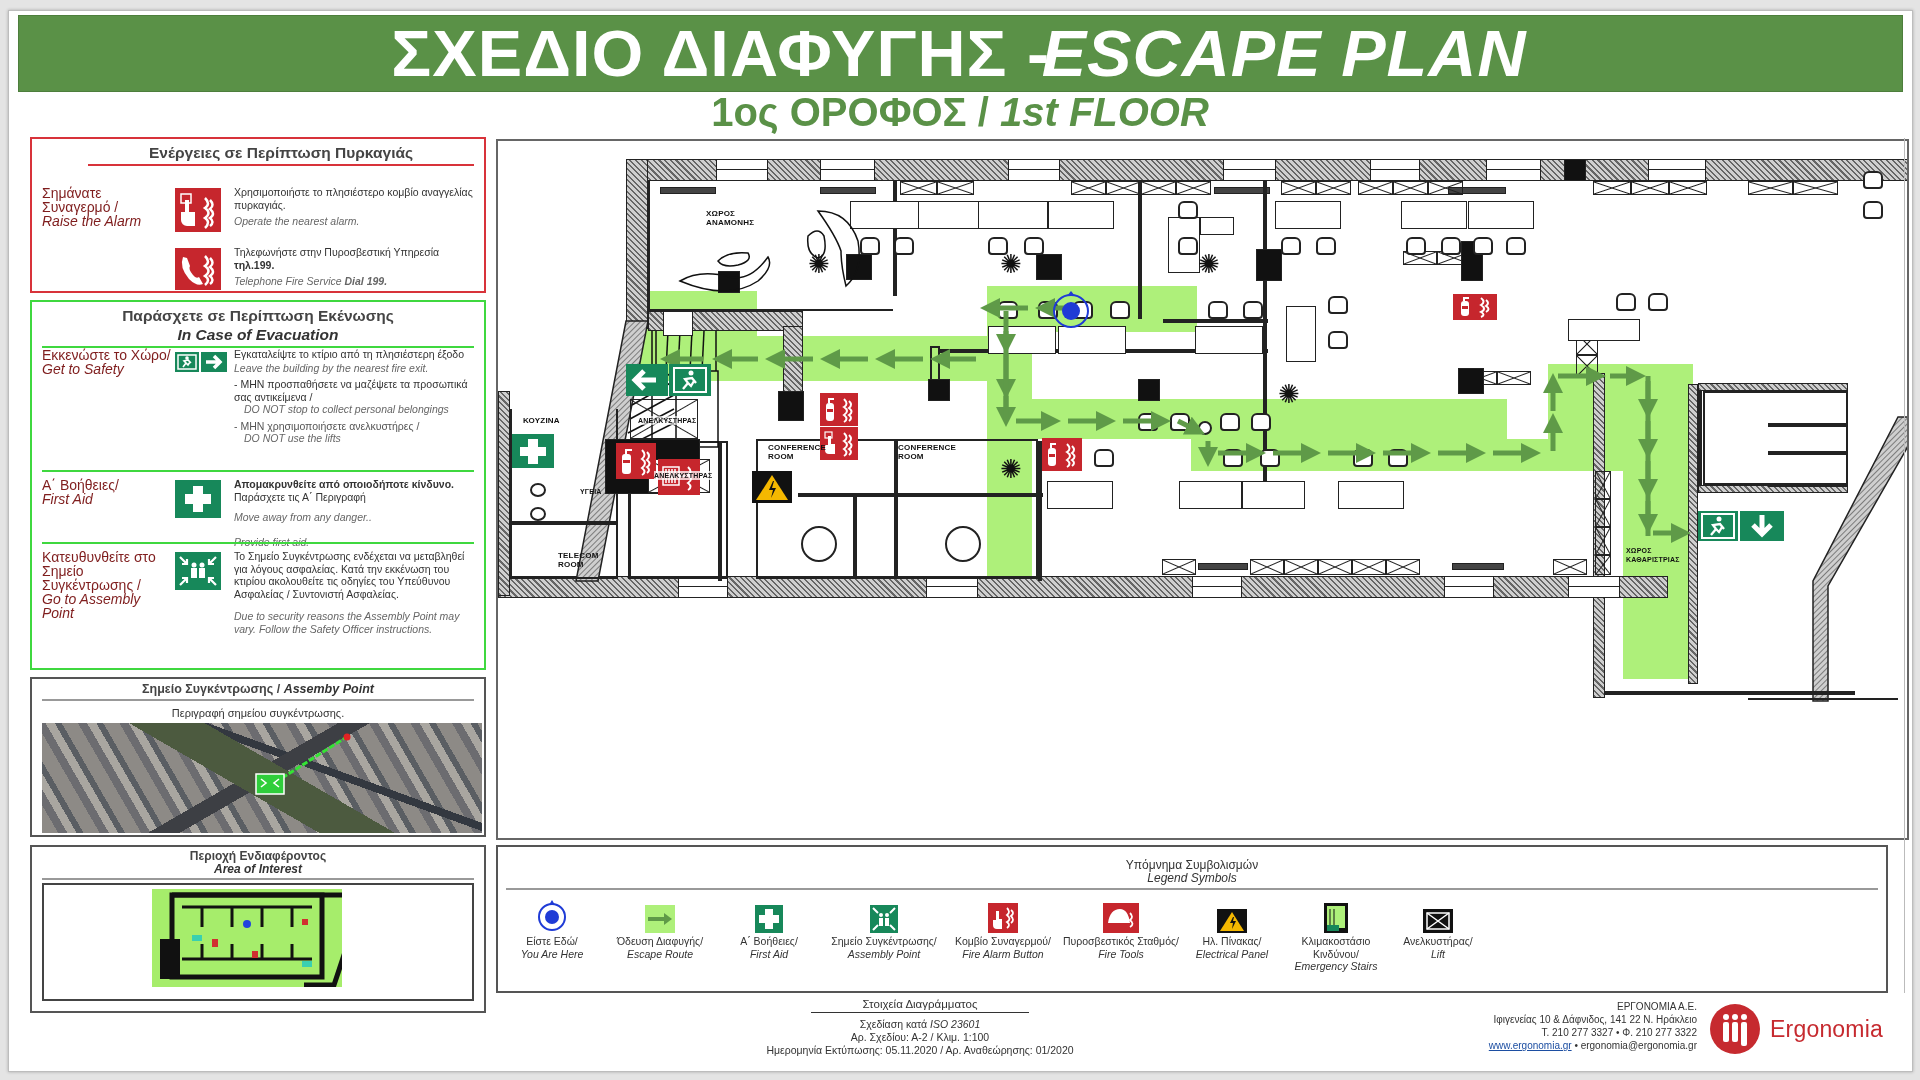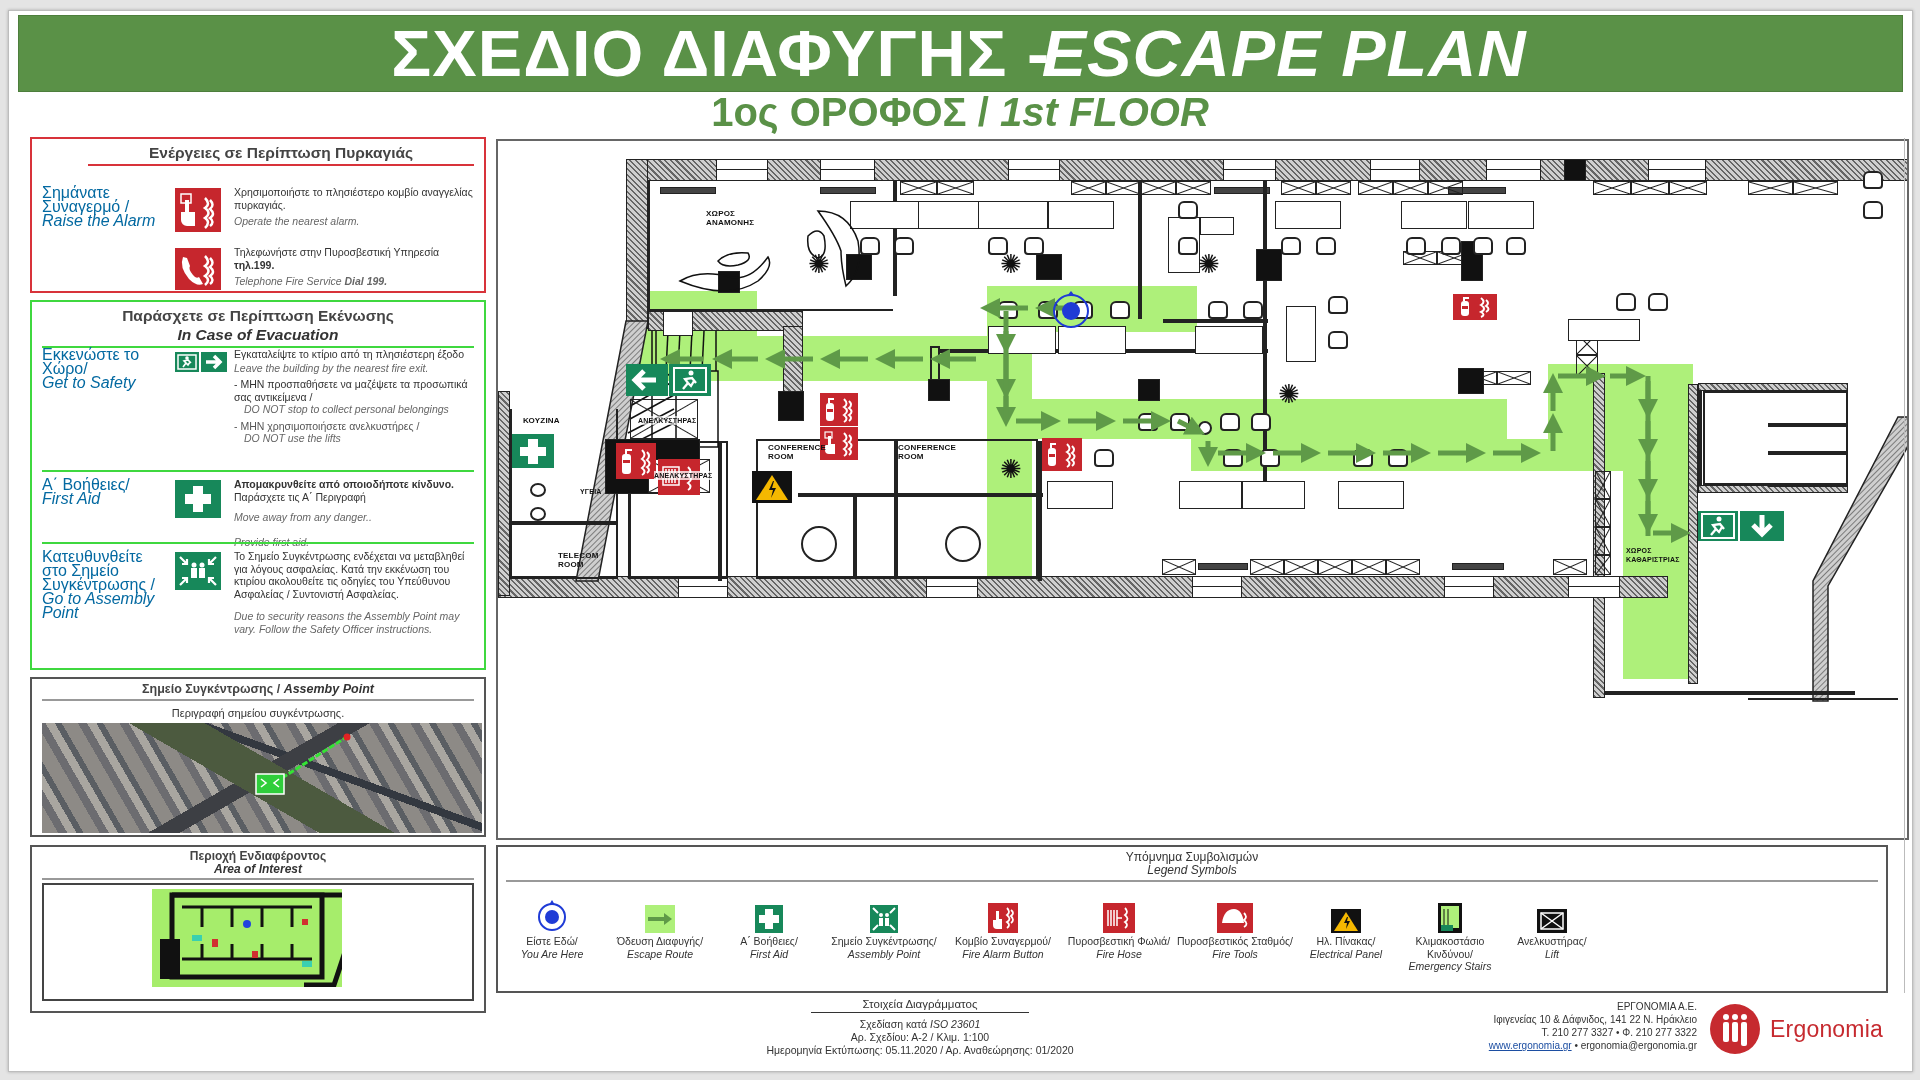--- a/index.html
+++ b/index.html
@@ -15,21 +15,21 @@
   .panel { position: absolute; background: #fff; border: 2px solid #555; }
   .panel.red { border-color: #d8333a; padding-left: 46px; }
   .panel.green { border-color: #3fd83f; }
   .panel-head { text-align: center; color: #444; font-weight: bold; font-size: 15.5px; line-height: 19px; padding-top: 4px; }
   .panel-head .en { font-style: italic; color: #333; }
   .panel-rule { height: 2px; margin: 2px 10px 0; background: #999; }
   .red .panel-rule { background: #d8333a; }
   .green .panel-rule { background: #3fd83f; }
 
   .row { position: absolute; left: 8px; right: 6px; }
-  .row .lbl { position: absolute; left: 2px; top: 0; width: 130px; font-size: 16px; line-height: 14px; color: #0369a1; }
+  .row .lbl { position: absolute; left: 2px; top: 0; width: 130px; font-size: 14px; line-height: 14px; color: #7f1d1d; }
   .row .lbl i { display: block; }
   .row .ico { position: absolute; left: 135px; top: 2px; }
   .row .txt { position: absolute; left: 194px; top: 0; right: 0; font-size: 10.5px; line-height: 12.5px; color: #333; }
   .row .txt p { margin-bottom: 4px; }
   .row .txt .it { font-style: italic; color: #666; }
   .row .txt .b { font-weight: bold; }
   .hr { position: absolute; left: 10px; right: 10px; height: 2px; background: #3fd83f; }
 
   .sign { display: inline-block; position: relative; vertical-align: top; }
   .sign.red { background: #c6262d; }
@@ -57,21 +57,21 @@
   .xbox { position: absolute; border: 1.5px solid #222; background:
       linear-gradient(to top right, transparent calc(50% - 1px), #222 50%, transparent calc(50% + 1px)),
       linear-gradient(to bottom right, transparent calc(50% - 1px), #222 50%, transparent calc(50% + 1px)); }
   .blk { position: absolute; background: #111; border: 1.5px solid #222; }
   .desk { position: absolute; border: 1.5px solid #222; background: #fff; }
   .chair { position: absolute; width: 20px; height: 18px; border: 2px solid #222; border-radius: 6px 6px 4px 4px; background: #fff; }
   .plant { position: absolute; font-size: 26px; line-height: 26px; color: #111; }
   .table-round { position: absolute; border: 2px solid #222; border-radius: 50%; background: #fff; }
 
   .legend { position: absolute; left: 496px; top: 845px; width: 1392px; height: 148px; border: 2px solid #555; background: #fff; }
-  .legend-head { text-align: center; font-size: 12px; line-height: 13px; color: #333; padding-top: 4px; }
+  .legend-head { text-align: center; font-size: 12px; line-height: 13px; color: #333; padding-top: 12px; }
   .legend-head .en { font-style: italic; }
   .legend-rule { height: 2px; background: #999; margin: 3px 8px 0; }
   .legend-items { position: absolute; left: 0; top: 52px; right: 0; display: flex; }
   .li { text-align: center; font-size: 10.5px; line-height: 12.5px; color: #333; }
   .li .ico-wrap { height: 34px; display: flex; align-items: flex-end; justify-content: center; margin-bottom: 2px; }
   .li .en { font-style: italic; }
 
   .footer-mid { position: absolute; left: 700px; top: 998px; width: 440px; text-align: center; font-size: 10.5px; line-height: 13px; color: #333; }
   .footer-mid .h { display: inline-block; font-size: 11.5px; border-bottom: 1.5px solid #333; padding: 0 52px 1px; margin-bottom: 5px; }
   .footer-right { position: absolute; left: 1395px; top: 1000px; width: 302px; text-align: right; font-size: 10px; line-height: 13px; color: #333; }
@@ -664,31 +664,20 @@
       <div class="ico-wrap" style="height:48px">
           <svg width="30" height="30">
             <rect width="30" height="30" fill="#c6262d"></rect>
             <path d="M8 8 v9 h-3 v5 a4 4 0 0 0 4 4 h5 v-10 h-3 v-8z" fill="#fff"></path>
             <path d="M19 5 q4 4 0 7 q5 4 0 7 q4 3 0 6 M23 7 q4 3 0 6 q4 4 0 7" stroke="#fff" stroke-width="1.8" fill="none"></path>
           </svg>
         </div>
       <div>Κομβίο Συναγερμού/</div>
       <div class="en">Fire Alarm Button</div>
     </div>
-    <div class="li" style="width:114px;margin-top:-14px">
-      <div class="ico-wrap" style="height:48px">
-          <svg width="32" height="30">
-            <rect width="32" height="30" fill="#c6262d"></rect>
-            <path d="M5 7 v16 M8 7 v16 M11 7 v16 M14 7 v16 M14 15 h5" stroke="#fff" stroke-width="1.5"></path>
-            <path d="M22 5 q4 4 0 7 q5 4 0 7 q4 3 0 6" stroke="#fff" stroke-width="1.8" fill="none"></path>
-          </svg>
-        </div>
-      <div>Πυροσβεστική Φωλιά/</div>
-      <div class="en">Fire Hose</div>
-    </div>
     <div class="li" style="width:118px;margin-top:-14px">
       <div class="ico-wrap" style="height:48px">
           <svg width="36" height="30">
             <rect width="36" height="30" fill="#c6262d"></rect>
             <path d="M5 20 q2 -14 12 -14 q8 0 10 14z" fill="#fff"></path>
             <path d="M27 10 q4 4 0 7 q5 4 0 7" stroke="#fff" stroke-width="1.8" fill="none"></path>
           </svg>
         </div>
       <div>Πυροσβεστικός Σταθμός/</div>
       <div class="en">Fire Tools</div>

